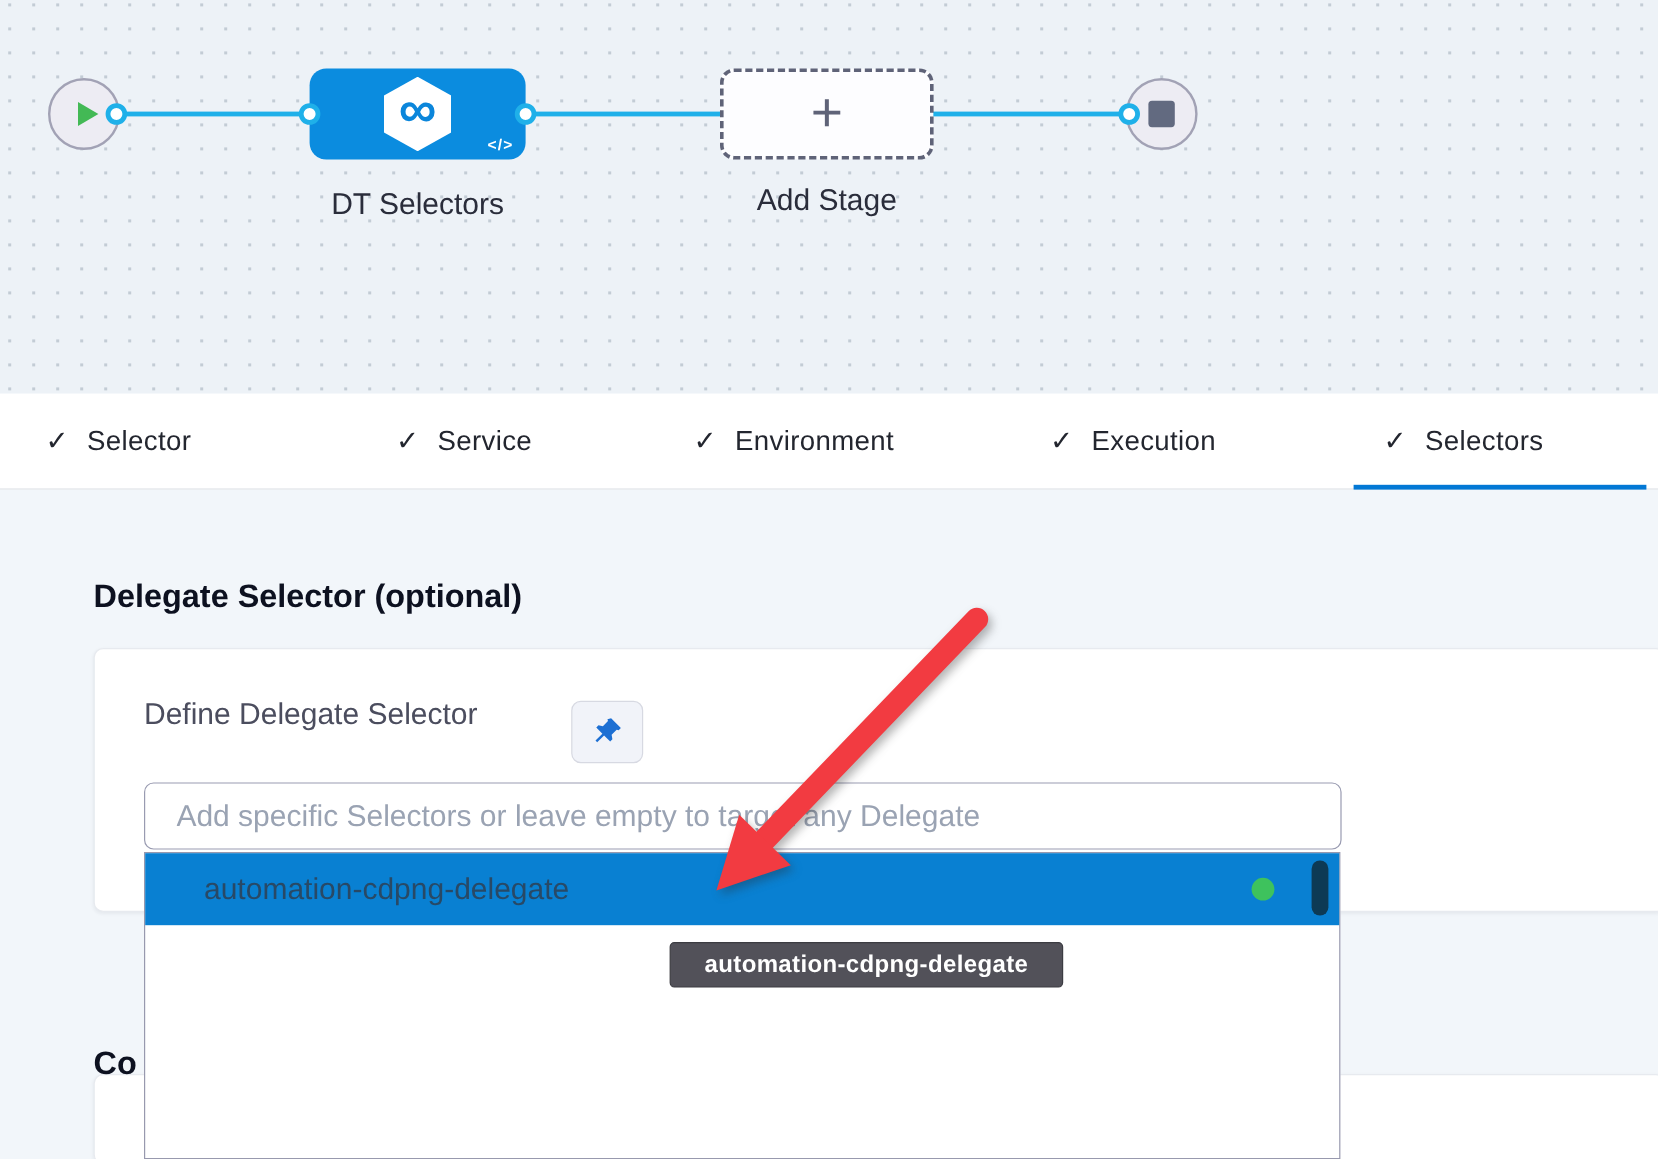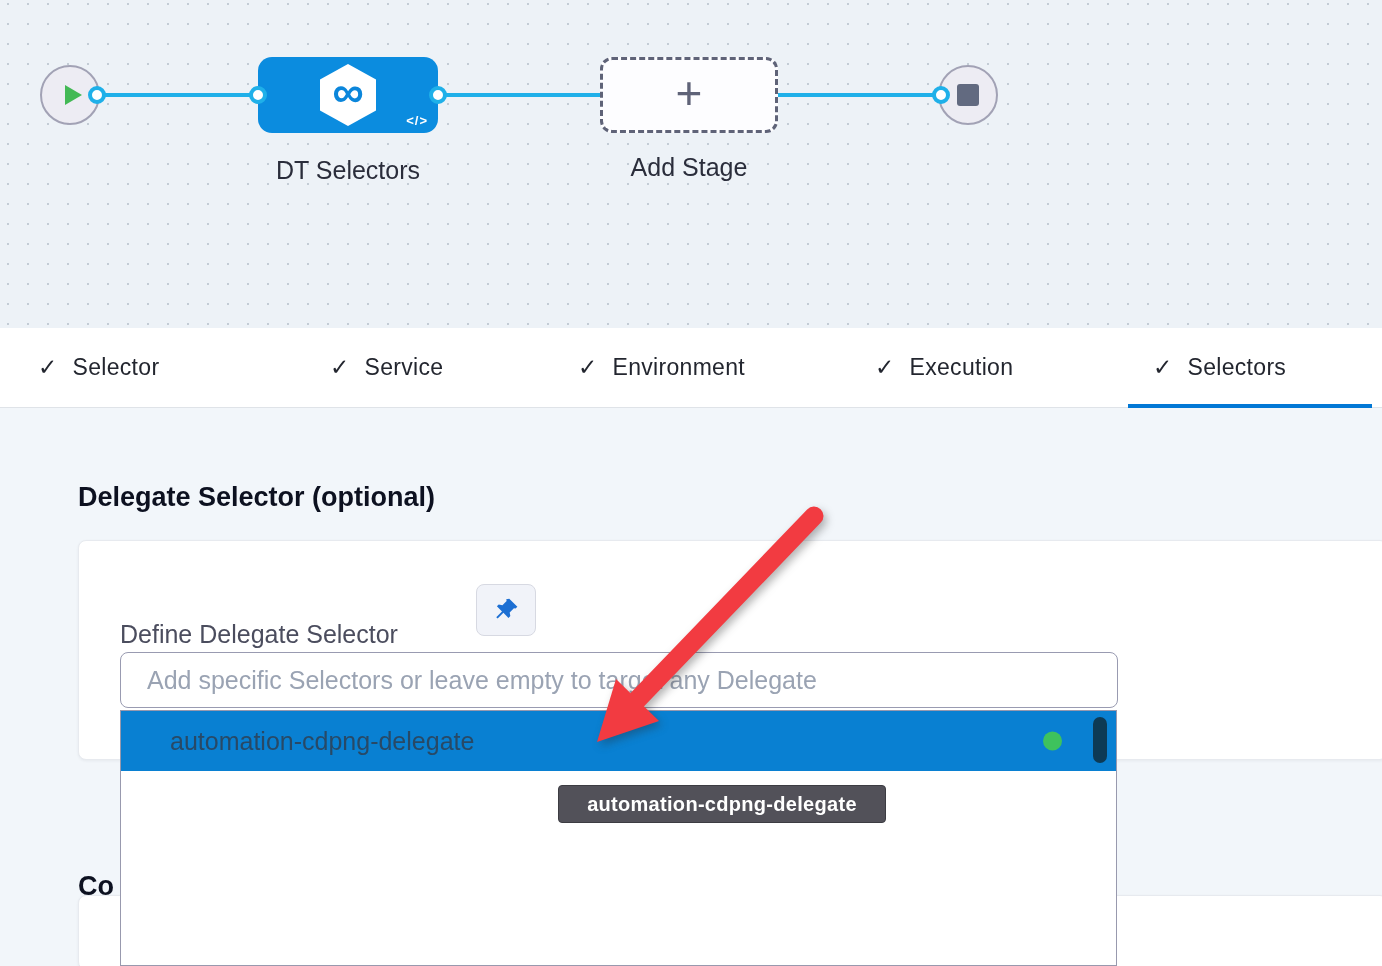--- a/index.html
+++ b/index.html
@@ -45,21 +45,21 @@
 
   
   .content-bg{position:absolute;left:0;top:408px;width:1382px;height:558px;background:#f2f6fa;}
   .section-heading{position:absolute;font-size:27px;font-weight:bold;color:#0d1120;z-index:5;}
   .h-delegate{left:78px;top:482px;text-align:center;}
   .h-co{left:78px;top:842px;margin-top:29px;}
   .card{position:absolute;background:#fff;border:1px solid #e7eaef;border-radius:8px;
     box-shadow:0 1px 3px rgba(31,41,55,.06);}
   .card1{left:78px;top:540px;width:1310px;height:220px;z-index:3;}
   .card2{left:78px;top:895px;width:1310px;height:75px;z-index:3;}
-  .define-label{position:absolute;left:120px;top:620px;font-size:25px;color:#4b4d5e;z-index:4;}
+  .define-label{position:absolute;left:120px;top:581px;font-size:25px;color:#4b4d5e;z-index:4;}
   .pin-btn{position:absolute;left:476px;top:584px;width:60px;height:52px;border-radius:8px;
     background:#f1f3f9;border:1px solid #d7d9e2;display:flex;align-items:center;justify-content:center;
     cursor:pointer;z-index:4;padding:0;}
   .sel-input{position:absolute;left:120px;top:652px;width:998px;height:56px;border-radius:8px;
     border:1.5px solid #999bb1;background:#fff;padding:0 26px;font-size:25px;color:#2b2e3a;z-index:4;outline:none;}
   .sel-input::placeholder{color:#9aa3b3;}
 
   
   .dropdown{position:absolute;left:120px;top:710px;width:997px;height:256px;background:#fff;
     border:1px solid #9899ae;z-index:20;}

